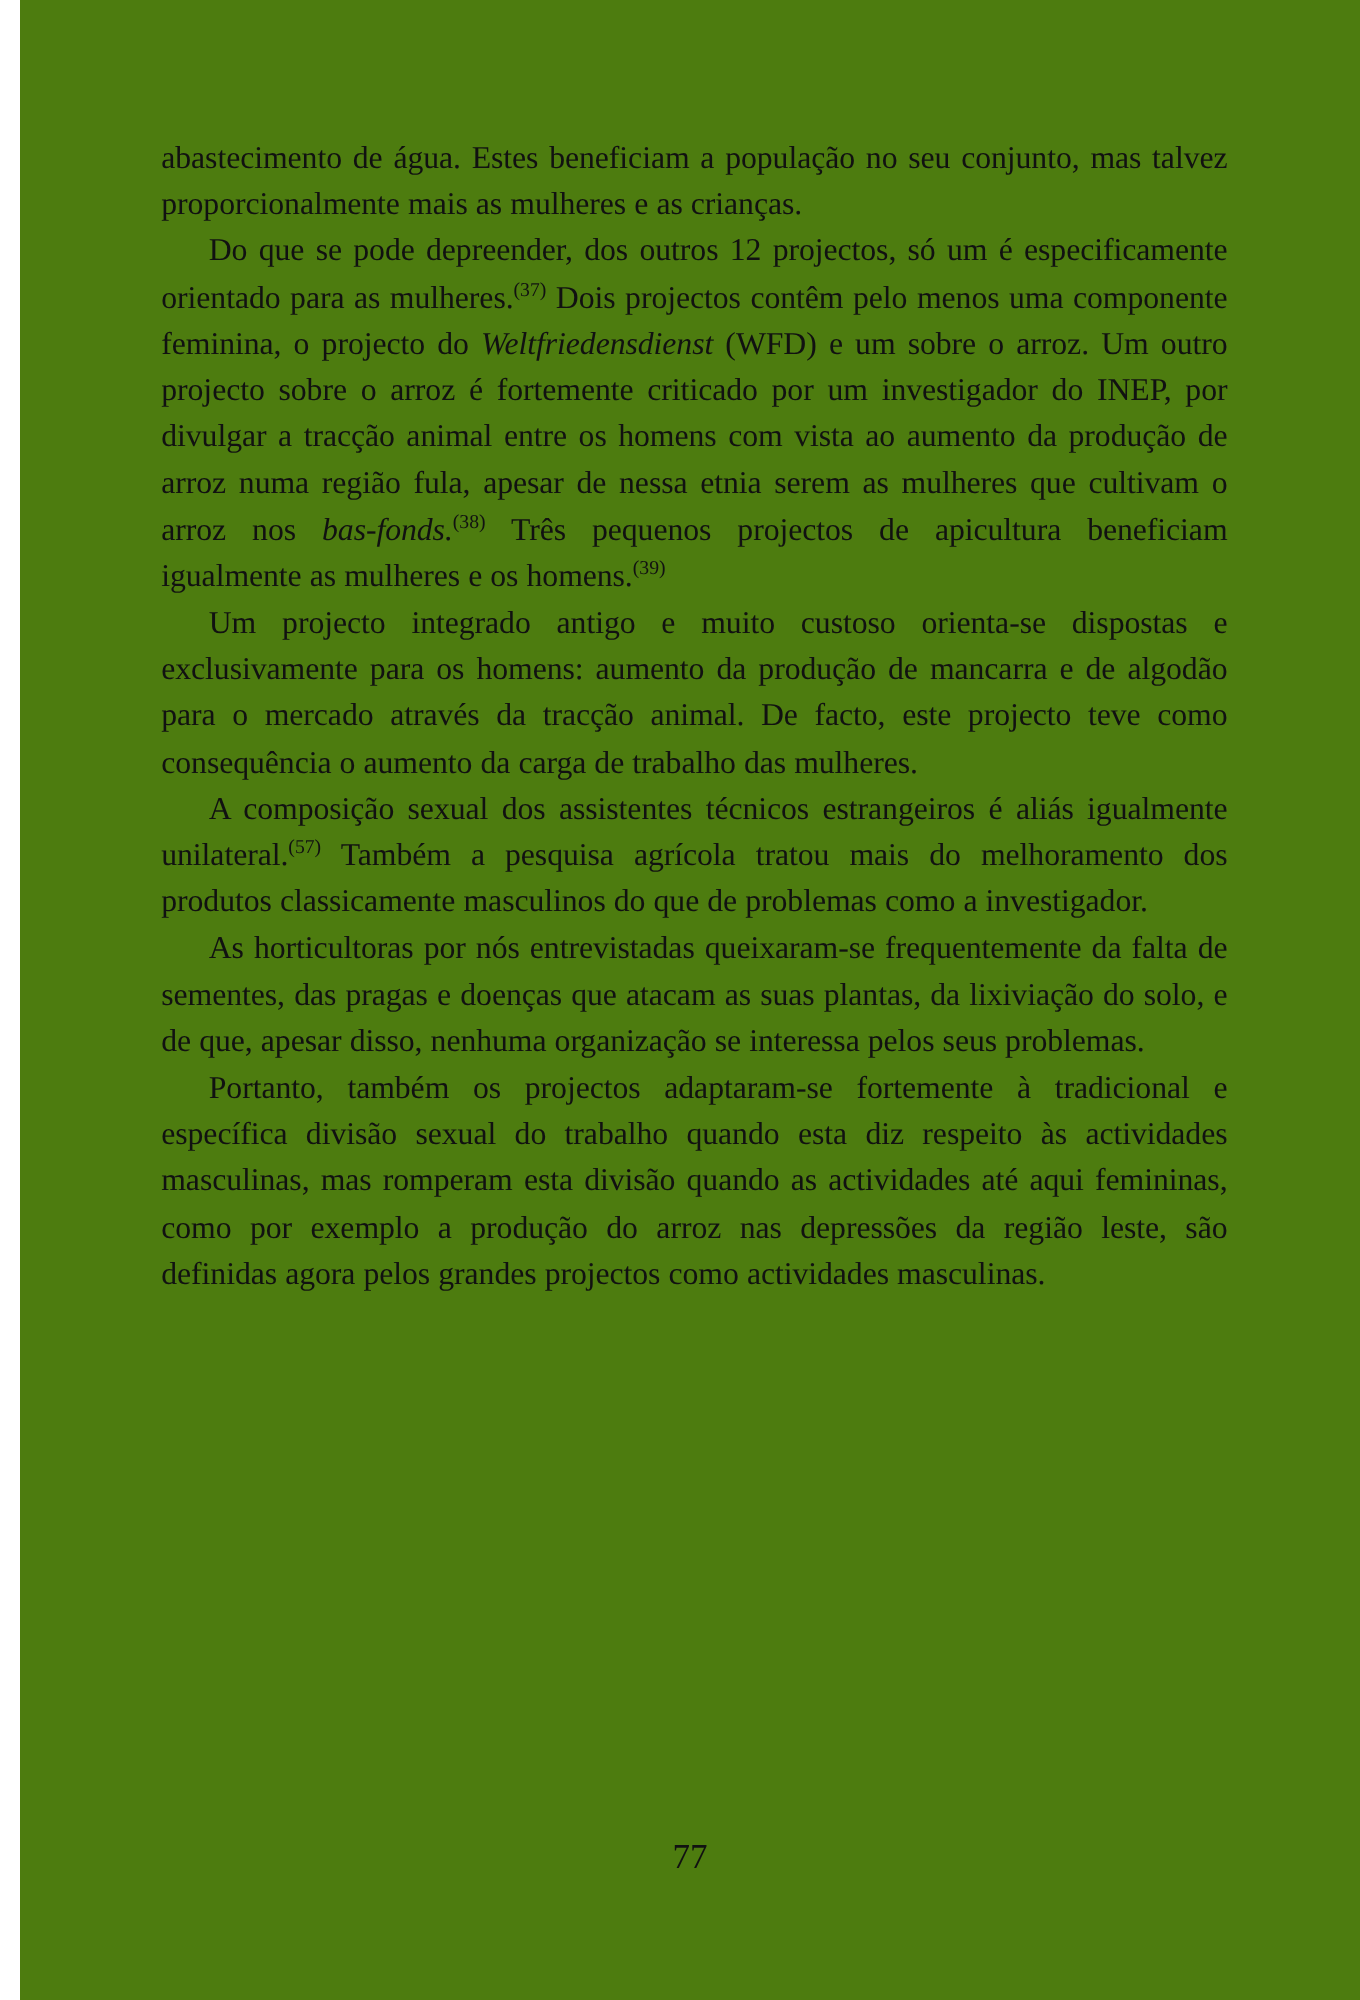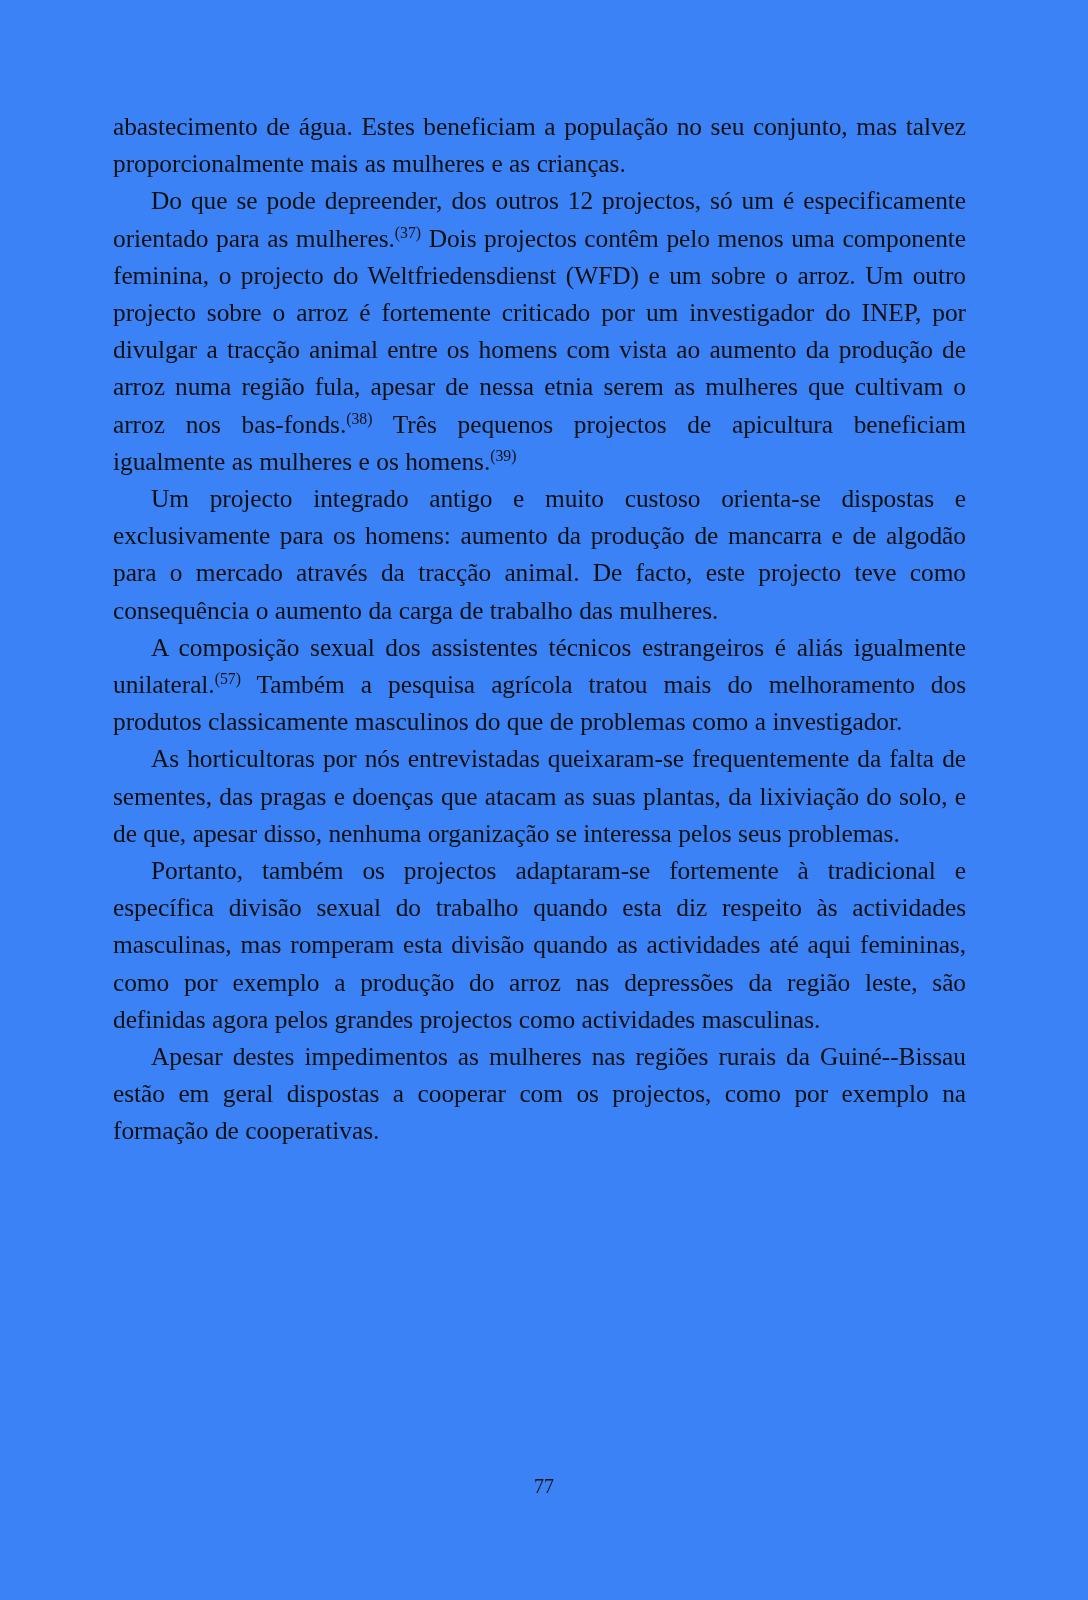--- a/index.html
+++ b/index.html
@@ -13,21 +13,22 @@
     position: relative;
     overflow: hidden;
     font-family: "Liberation Serif", "DejaVu Serif", serif;
     color: #111111;
   }
 
   
   #page-sheet {
     position: absolute;
     inset: 0;
-    background: #3b82f6;
+    background: #4d7c0f;
+    margin-left: 16px;
   }
 
   
   #text-column {
     position: absolute;
     left: 113px;
     top: 108px;
     width: 853px;
   }
 
@@ -41,37 +42,38 @@
     word-spacing: 0.2px;
     text-indent: 0;
     -webkit-font-smoothing: none;
   }
 
   .para.indent {
     text-indent: 38px;
   }
 
   .ital {
+    font-style: italic;
   }
 
   sup.fn {
     font-size: 0.62em;
     vertical-align: super;
     line-height: 0;
     letter-spacing: 0;
   }
 
   
   #folio {
     position: absolute;
     left: 0;
     right: 0;
     top: 1472px;
     text-align: center;
-    font-size: 20px;
+    font-size: 28px;
     line-height: 28px;
     font-family: "Liberation Serif", "DejaVu Serif", serif;
   }
 
   
   #text-column, #folio {
     text-rendering: optimizeLegibility;
   }
 </style>
 </head>
@@ -79,18 +81,17 @@
 
 <div id="page-sheet">
 
   <div id="text-column">
       <p class="para"><span>abastecimento de água. Estes beneficiam a população no seu conjunto, mas talvez proporcionalmente mais as mulheres e as crianças.</span></p>
       <p class="para indent"><span>Do que se pode depreender, dos outros 12 projectos, só um é especificamente orientado para as mulheres.</span><sup class="fn">(37)</sup><span> Dois projectos contêm pelo menos uma componente feminina, o projecto do </span><span class="ital">Weltfriedensdienst</span><span> (WFD) e um sobre o arroz. Um outro projecto sobre o arroz é fortemente criticado por um investigador do INEP, por divulgar a tracção animal entre os homens com vista ao aumento da produção de arroz numa região fula, apesar de nessa etnia serem as mulheres que cultivam o arroz nos </span><span class="ital">bas-fonds.</span><sup class="fn">(38)</sup><span> Três pequenos projectos de apicultura beneficiam igualmente as mulheres e os homens.</span><sup class="fn">(39)</sup></p>
       <p class="para indent"><span>Um projecto integrado antigo e muito custoso orienta-se dispostas e exclusivamente para os homens: aumento da produção de mancarra e de algodão para o mercado através da tracção animal. De facto, este projecto teve como consequência o aumento da carga de trabalho das mulheres.</span></p>
       <p class="para indent"><span>A composição sexual dos assistentes técnicos estrangeiros é aliás igualmente unilateral.</span><sup class="fn">(57)</sup><span> Também a pesquisa agrícola tratou mais do melhoramento dos produtos classicamente masculinos do que de problemas como a investigador.</span></p>
       <p class="para indent"><span>As horticultoras por nós entrevistadas queixaram-se frequentemente da falta de sementes,  das pragas e doenças que atacam as suas plantas, da lixiviação do solo, e de que, apesar disso, nenhuma organização se interessa pelos seus problemas.</span></p>
       <p class="para indent"><span>Portanto, também os projectos adaptaram-se fortemente à tradicional e específica divisão sexual do trabalho quando esta diz respeito às actividades masculinas, mas romperam esta divisão quando as actividades até aqui femininas, como por exemplo a produção do arroz nas depressões da região leste, são definidas agora pelos grandes projectos como actividades masculinas.</span></p>
-      <p class="para indent"><span>Apesar destes impedimentos as mulheres nas regiões rurais da Guiné--Bissau estão em geral dispostas a cooperar com os projectos, como por exemplo na formação de cooperativas.</span></p>
     </div>
 
   <div id="folio">77</div>
 
 </div>
 
 </body></html>

